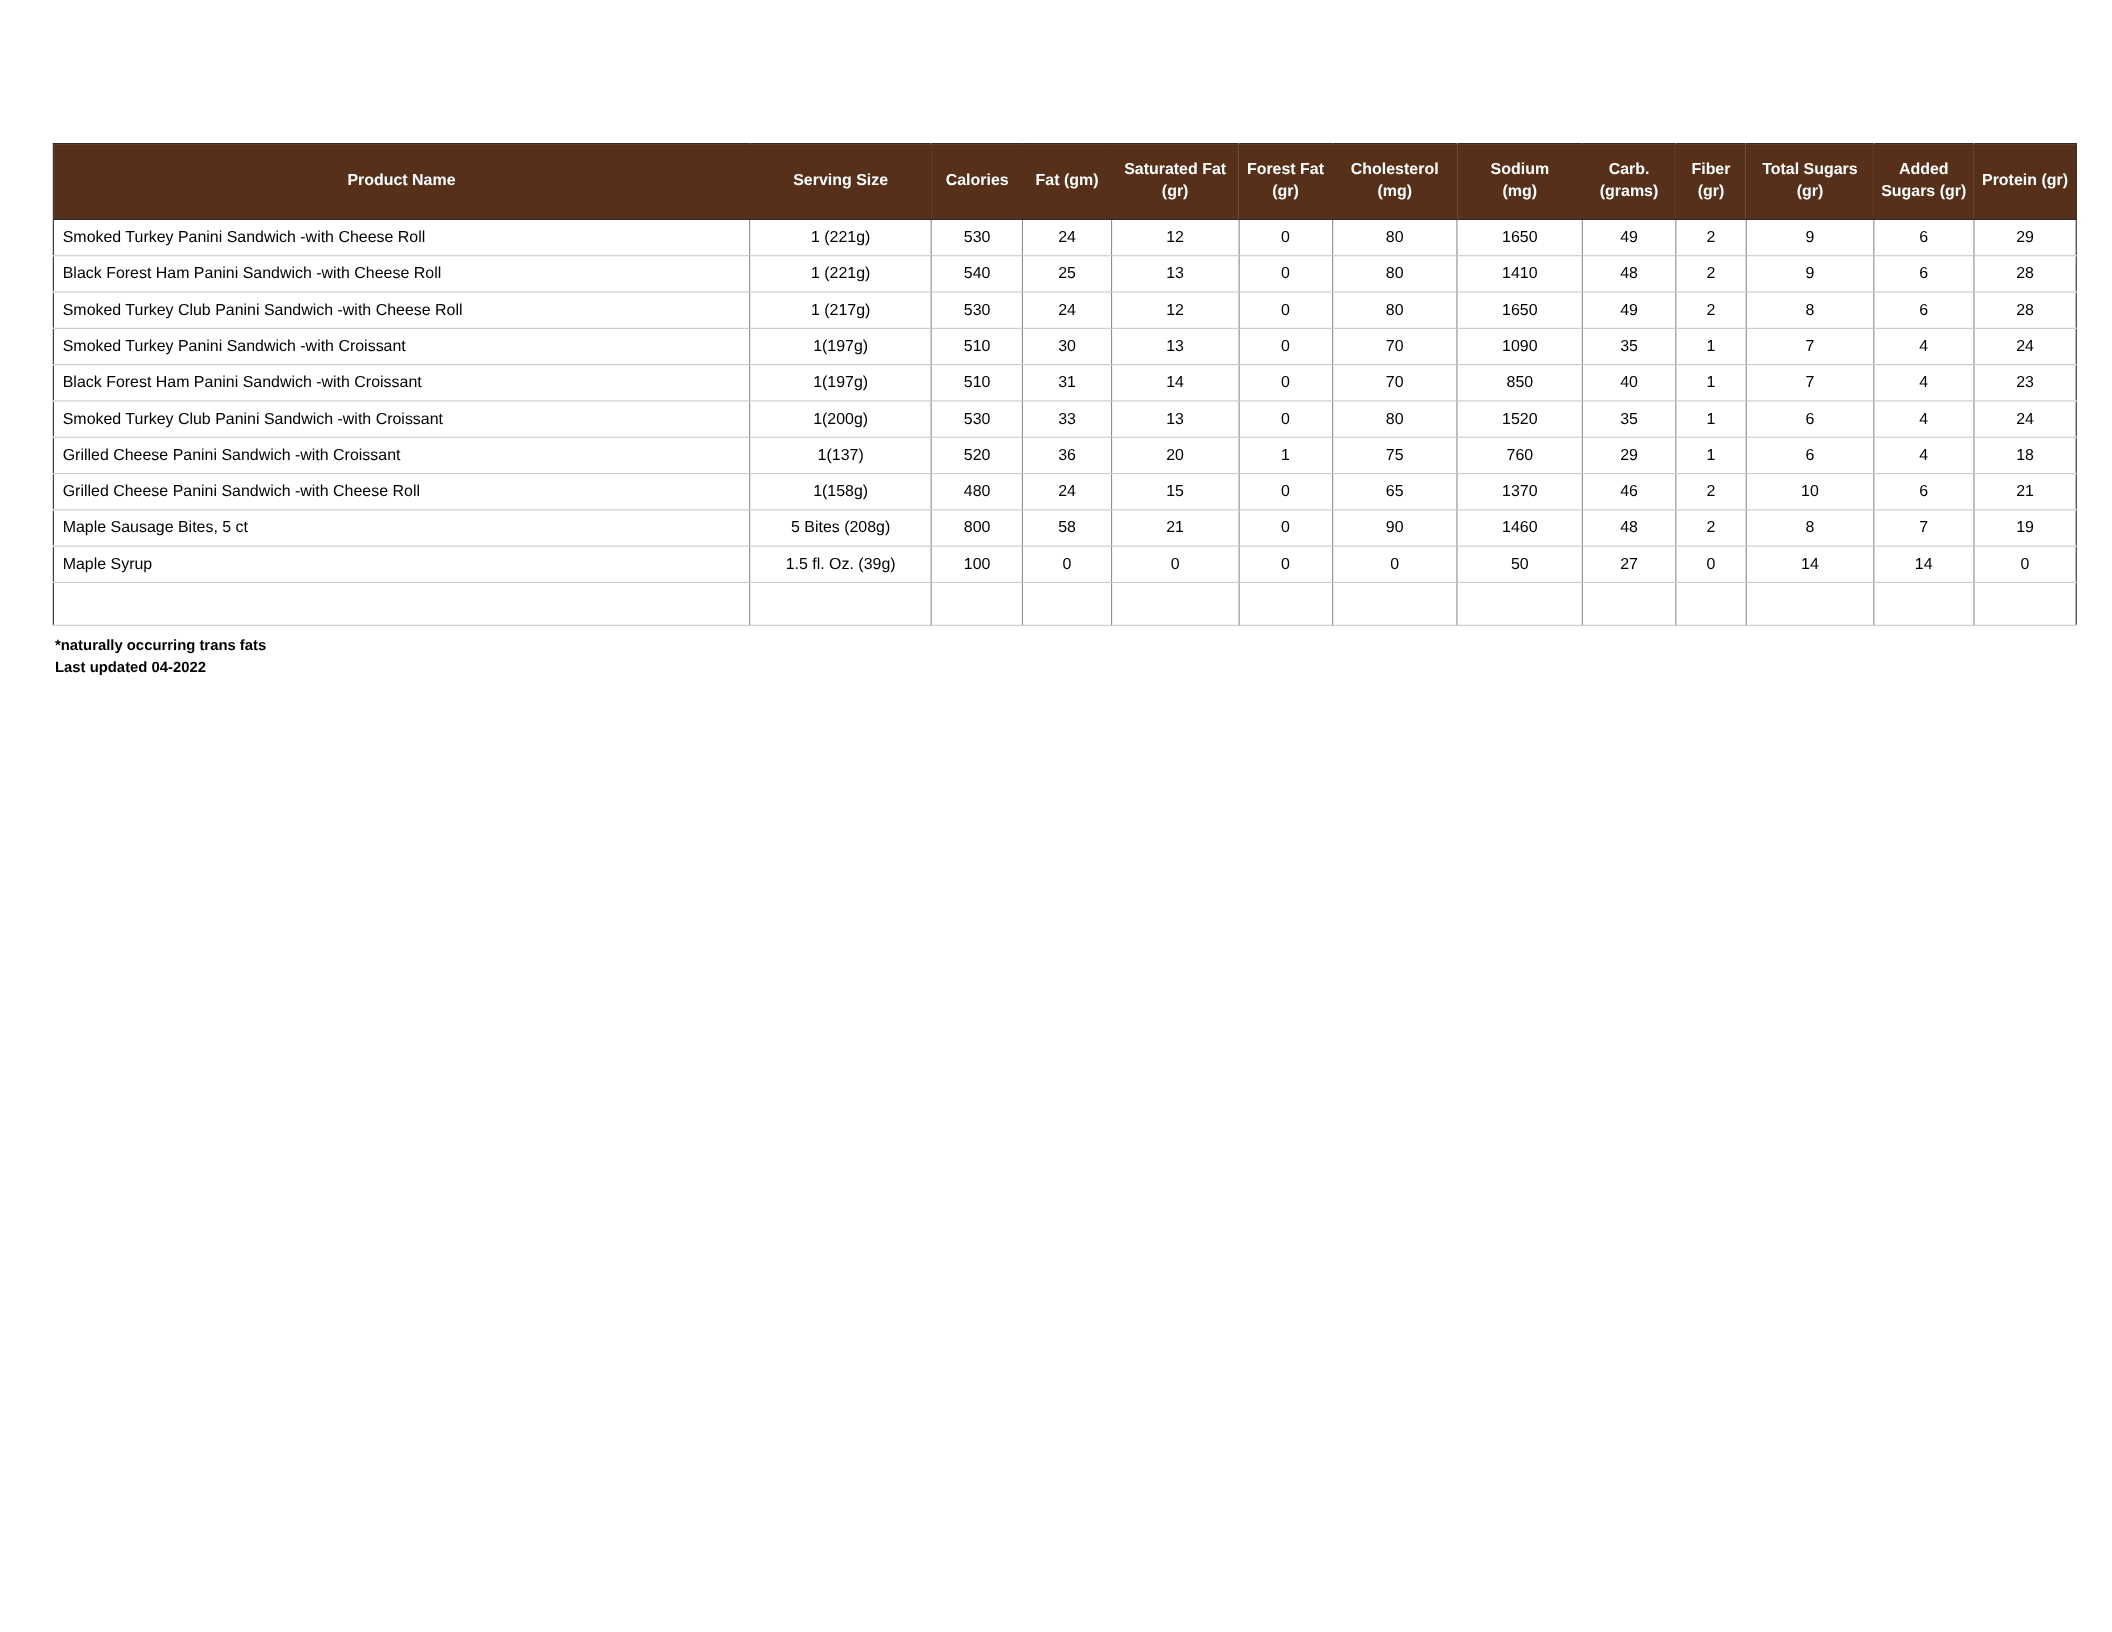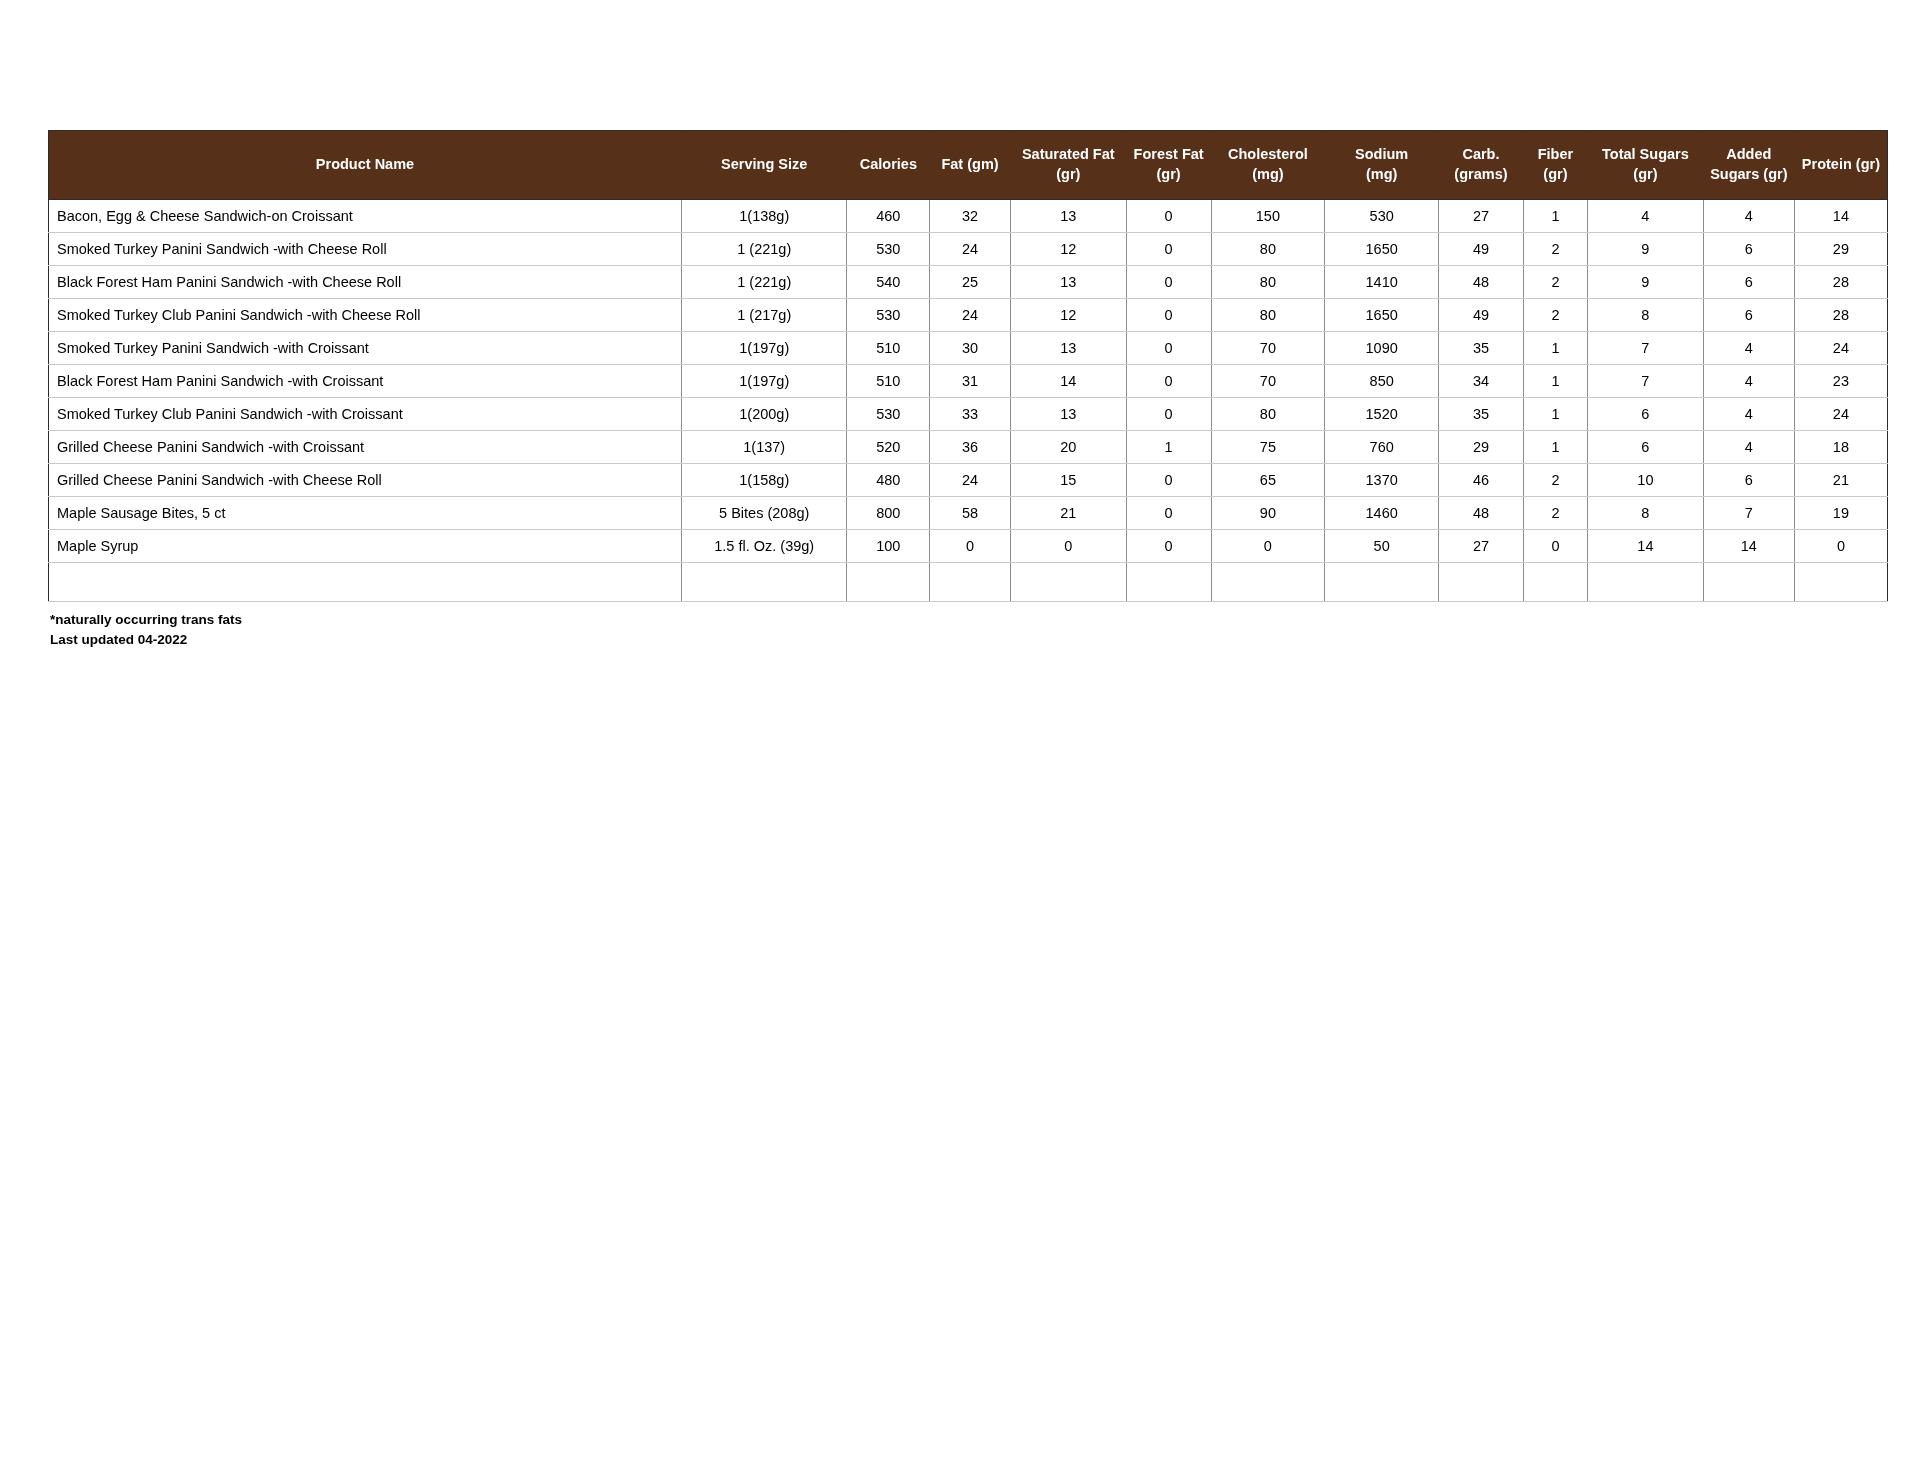--- a/index.html
+++ b/index.html
@@ -135,35 +135,20 @@
         <th><span>Sodium</span><br><span>(mg)</span></th>
         <th><span>Carb.</span><br><span>(grams)</span></th>
         <th><span>Fiber</span><br><span>(gr)</span></th>
         <th><span>Total Sugars</span><br><span>(gr)</span></th>
         <th><span>Added</span><br><span>Sugars (gr)</span></th>
         <th><span>Protein (gr)</span></th>
       </tr>
     </thead>
     <tbody id="tbody">
         <tr>
-          <td class="name">Bacon, Egg &amp; Cheese Sandwich-on Croissant</td>
-          <td>1(138g)</td>
-          <td>460</td>
-          <td>32</td>
-          <td>13</td>
-          <td>0</td>
-          <td>150</td>
-          <td>530</td>
-          <td>27</td>
-          <td>1</td>
-          <td>4</td>
-          <td>4</td>
-          <td class="last-right">14</td>
-        </tr>
-        <tr>
           <td class="name">Smoked Turkey Panini Sandwich -with Cheese Roll</td>
           <td>1 (221g)</td>
           <td>530</td>
           <td>24</td>
           <td>12</td>
           <td>0</td>
           <td>80</td>
           <td>1650</td>
           <td>49</td>
           <td>2</td>
@@ -218,21 +203,21 @@
         </tr>
         <tr>
           <td class="name">Black Forest Ham Panini Sandwich -with Croissant</td>
           <td>1(197g)</td>
           <td>510</td>
           <td>31</td>
           <td>14</td>
           <td>0</td>
           <td>70</td>
           <td>850</td>
-          <td>34</td>
+          <td>40</td>
           <td>1</td>
           <td>7</td>
           <td>4</td>
           <td class="last-right">23</td>
         </tr>
         <tr>
           <td class="name">Smoked Turkey Club Panini Sandwich -with Croissant</td>
           <td>1(200g)</td>
           <td>530</td>
           <td>33</td>

